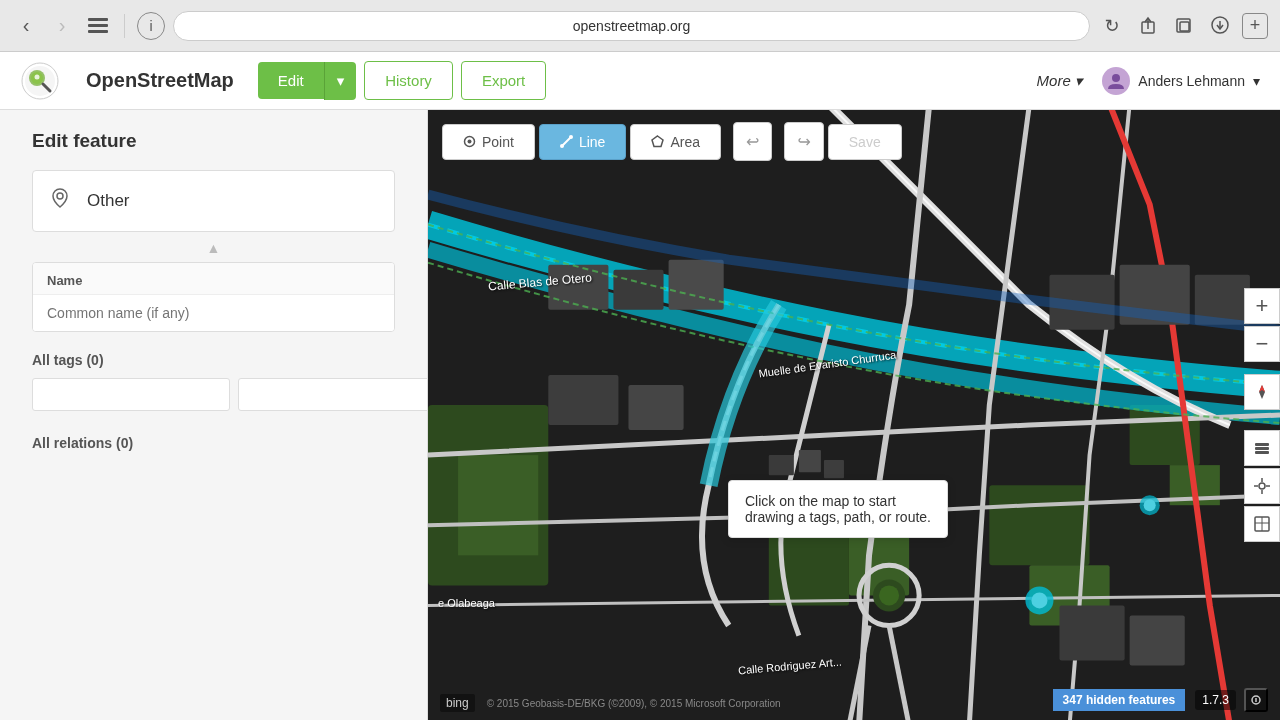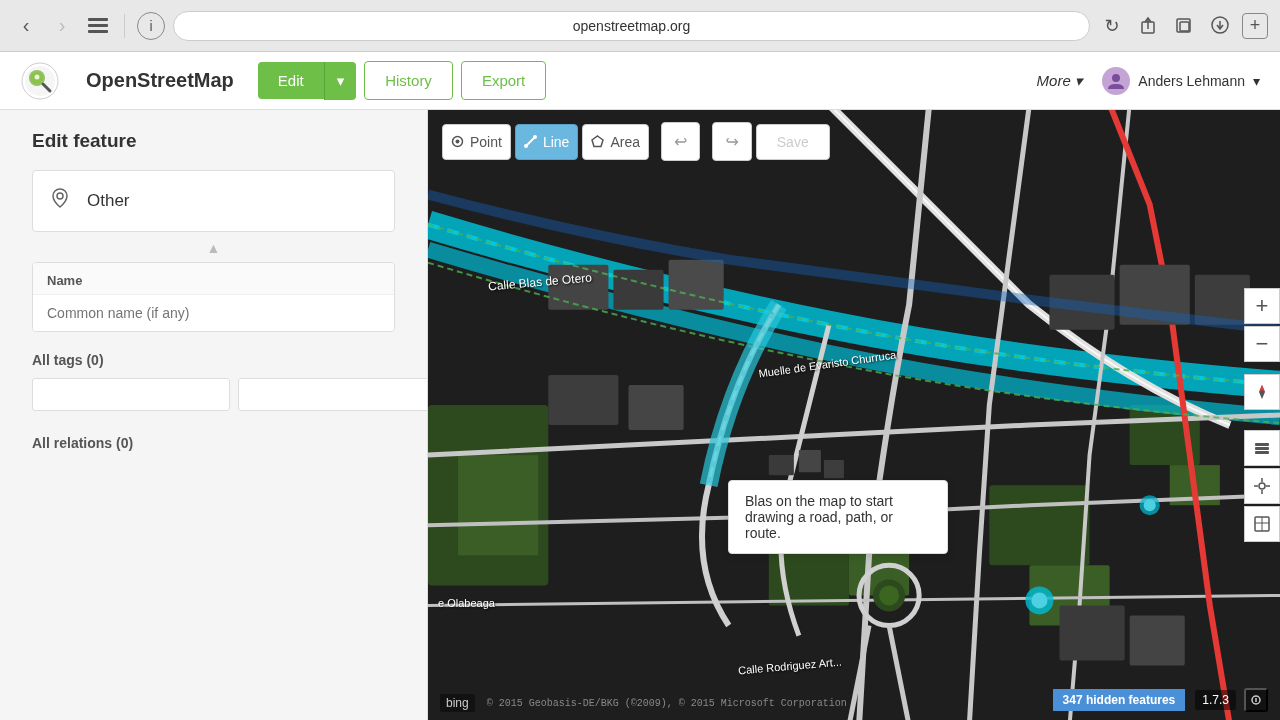--- a/index.html
+++ b/index.html
@@ -182,21 +182,21 @@
       background: #2c2c2c;
     }
 
     
     .map-toolbar {
       position: absolute; top: 0; left: 0; right: 0; z-index: 10;
       display: flex; align-items: center; padding: 12px 14px; gap: 4px;
     }
     .map-tool-btn {
       background: white; border: 1px solid #ccc; color: #555;
-      padding: 9px 8px; font-size: 14px; cursor: pointer; border-radius: 4px;
+      padding: 9px 20px; font-size: 14px; cursor: pointer; border-radius: 4px;
       display: flex; align-items: center; gap: 6px; font-weight: 500;
     }
     .map-tool-btn.active {
       background: #6ab7e0; color: white; border-color: #5aa0c8;
     }
     .map-undo-btn {
       background: white; border: 1px solid #ccc; color: #999;
       padding: 9px 12px; font-size: 16px; cursor: pointer; border-radius: 4px;
       margin-left: 8px;
     }
@@ -531,21 +531,21 @@
           <span>Save</span>
         </button>
       </div>
 
       <div class="map-label" style="top: 165px; left: 60px; font-size:12px; transform: rotate(-5deg);">Calle Blas de Otero</div>
       <div class="map-label" style="top: 248px; left: 330px; font-size:11px; transform: rotate(-8deg);">Muelle de Evaristo Churruca</div>
       <div class="map-label" style="top: 487px; left: 10px; font-size:11px;">e Olabeaga</div>
       <div class="map-label" style="bottom: 48px; left: 310px; font-size:11px; transform: rotate(-5deg);">Calle Rodriguez Art...</div>
 
       <div class="map-tooltip">
-        <span>Blas on the map to start drawing a road, path, or route.</span>
+        <span>Click on the map to start drawing a tags, path, or route.</span>
       </div>
 
       <div class="map-right-controls">
         <button class="map-zoom-btn">
           <span style="font-size:22px;font-weight:300;">+</span>
         </button>
         <button class="map-zoom-btn">
           <span style="font-size:22px;font-weight:300;">−</span>
         </button>
         <div style="height:8px;"></div>
@@ -577,21 +577,21 @@
             <rect x="2" y="2" width="14" height="14" rx="1" fill="none" stroke="#555" stroke-width="1.5"></rect>
             <line x1="2" y1="8" x2="16" y2="8" stroke="#555" stroke-width="1"></line>
             <line x1="9" y1="2" x2="9" y2="16" stroke="#555" stroke-width="1"></line>
           </svg>
         </button>
       </div>
 
       <div class="map-bottom-bar">
         <div style="display:flex;align-items:center;gap:4px;">
           <span class="bing-badge">bing</span>
-          <span class="map-copyright" style="font-size:10px;color:#888;font-family:Liberation Mono, monospace;">© 2015 Geobasis-DE/BKG (©2009), © 2015 Microsoft Corporation</span>
+          <span class="map-copyright" style="font-size:10px;color:#888;">© 2015 Geobasis-DE/BKG (©2009), © 2015 Microsoft Corporation</span>
         </div>
         <div style="display:flex;align-items:center;gap:4px;">
           <span class="hidden-features-badge">347 hidden features</span>
           <span class="map-version">1.7.3</span>
           <button class="map-bug-btn">
             <svg width="14" height="14" viewBox="0 0 14 14">
               <circle cx="7" cy="7" r="4" fill="none" stroke="#ccc" stroke-width="1.5"></circle>
               <line x1="7" y1="5" x2="7" y2="9" stroke="#ccc" stroke-width="1.5"></line>
             </svg>
           </button>

